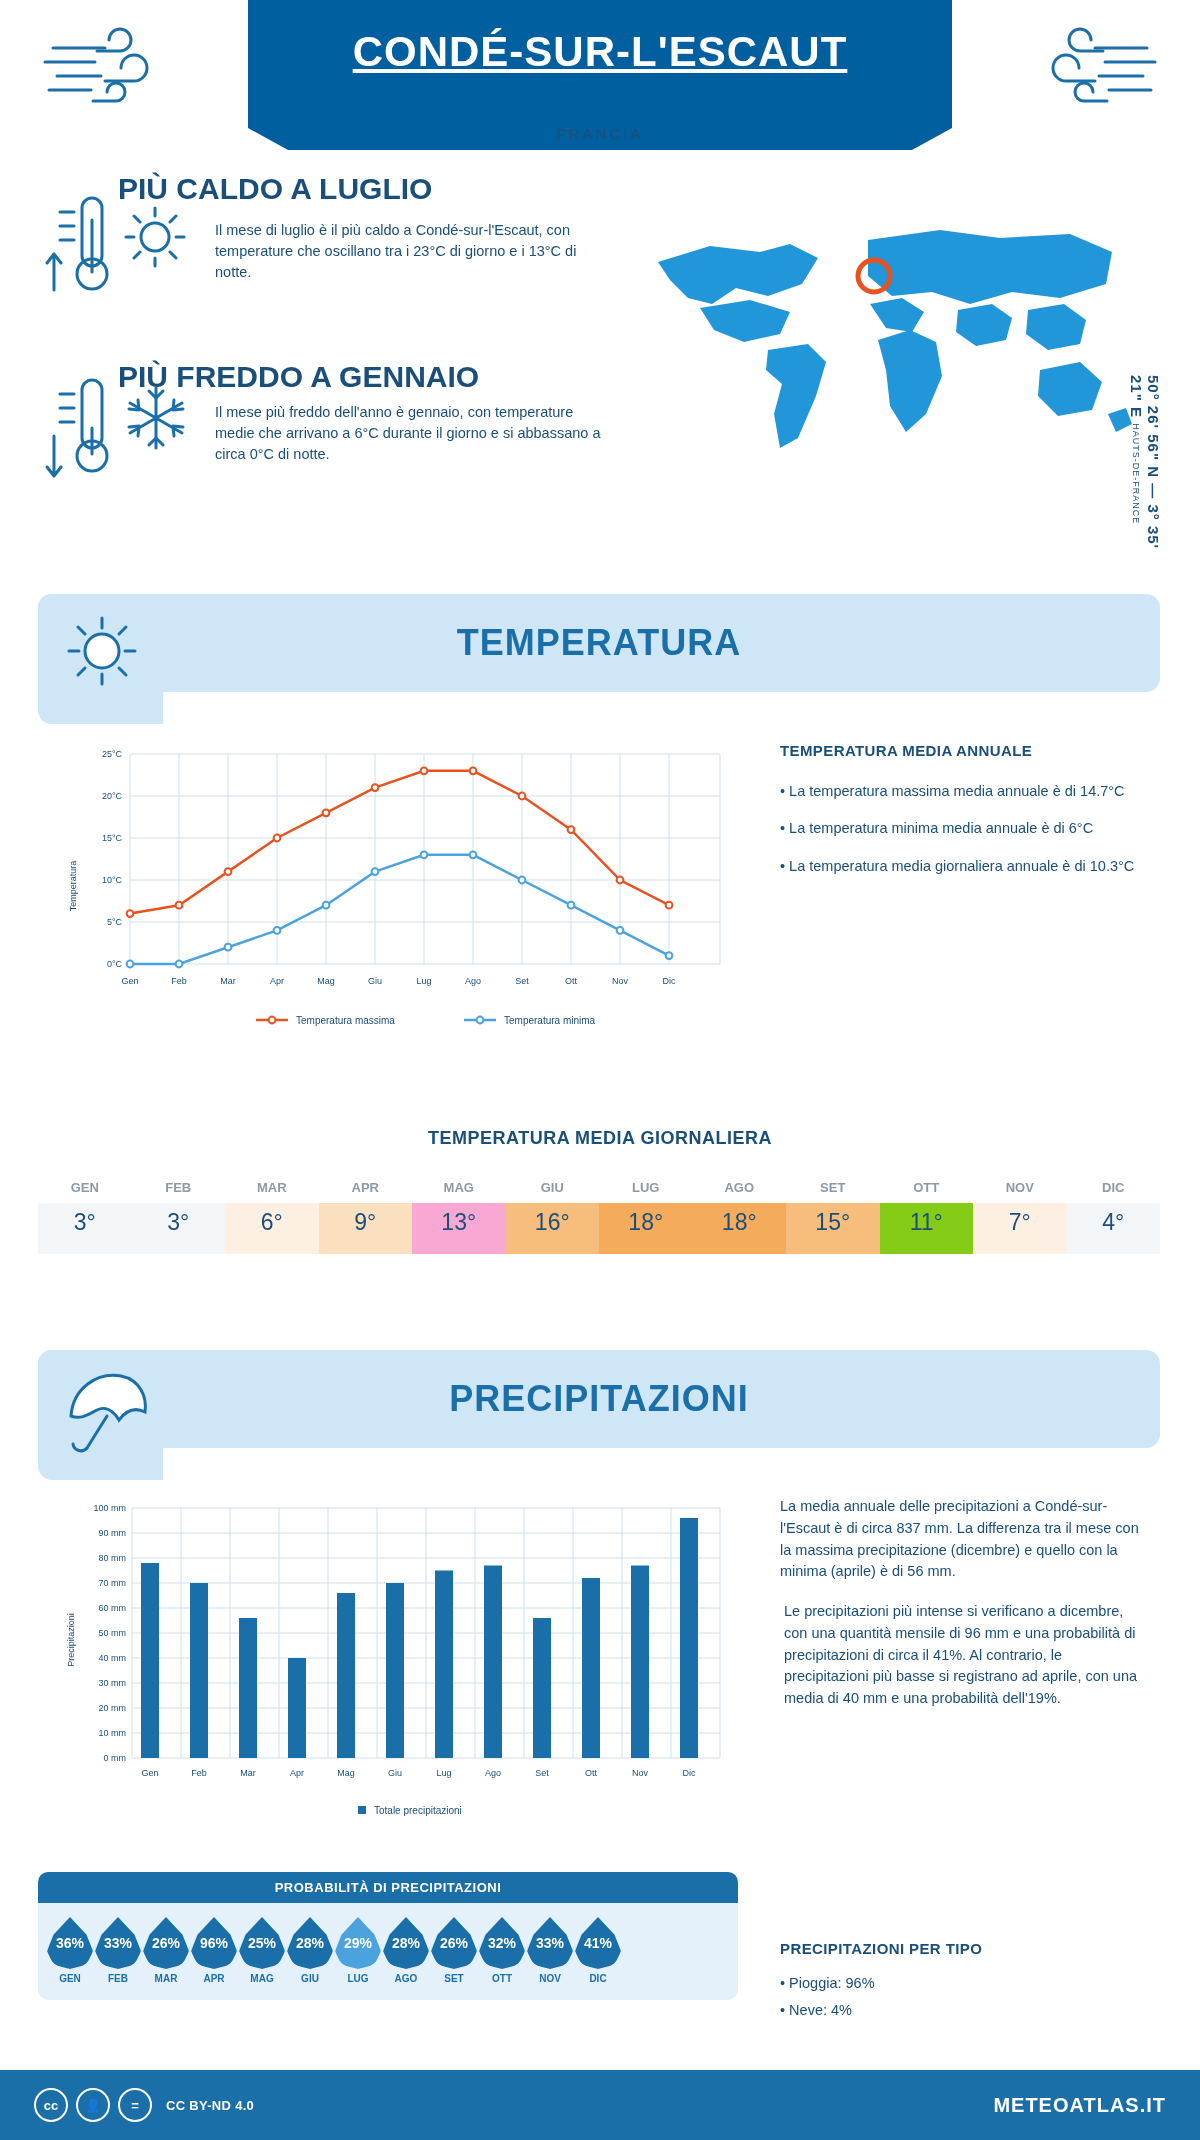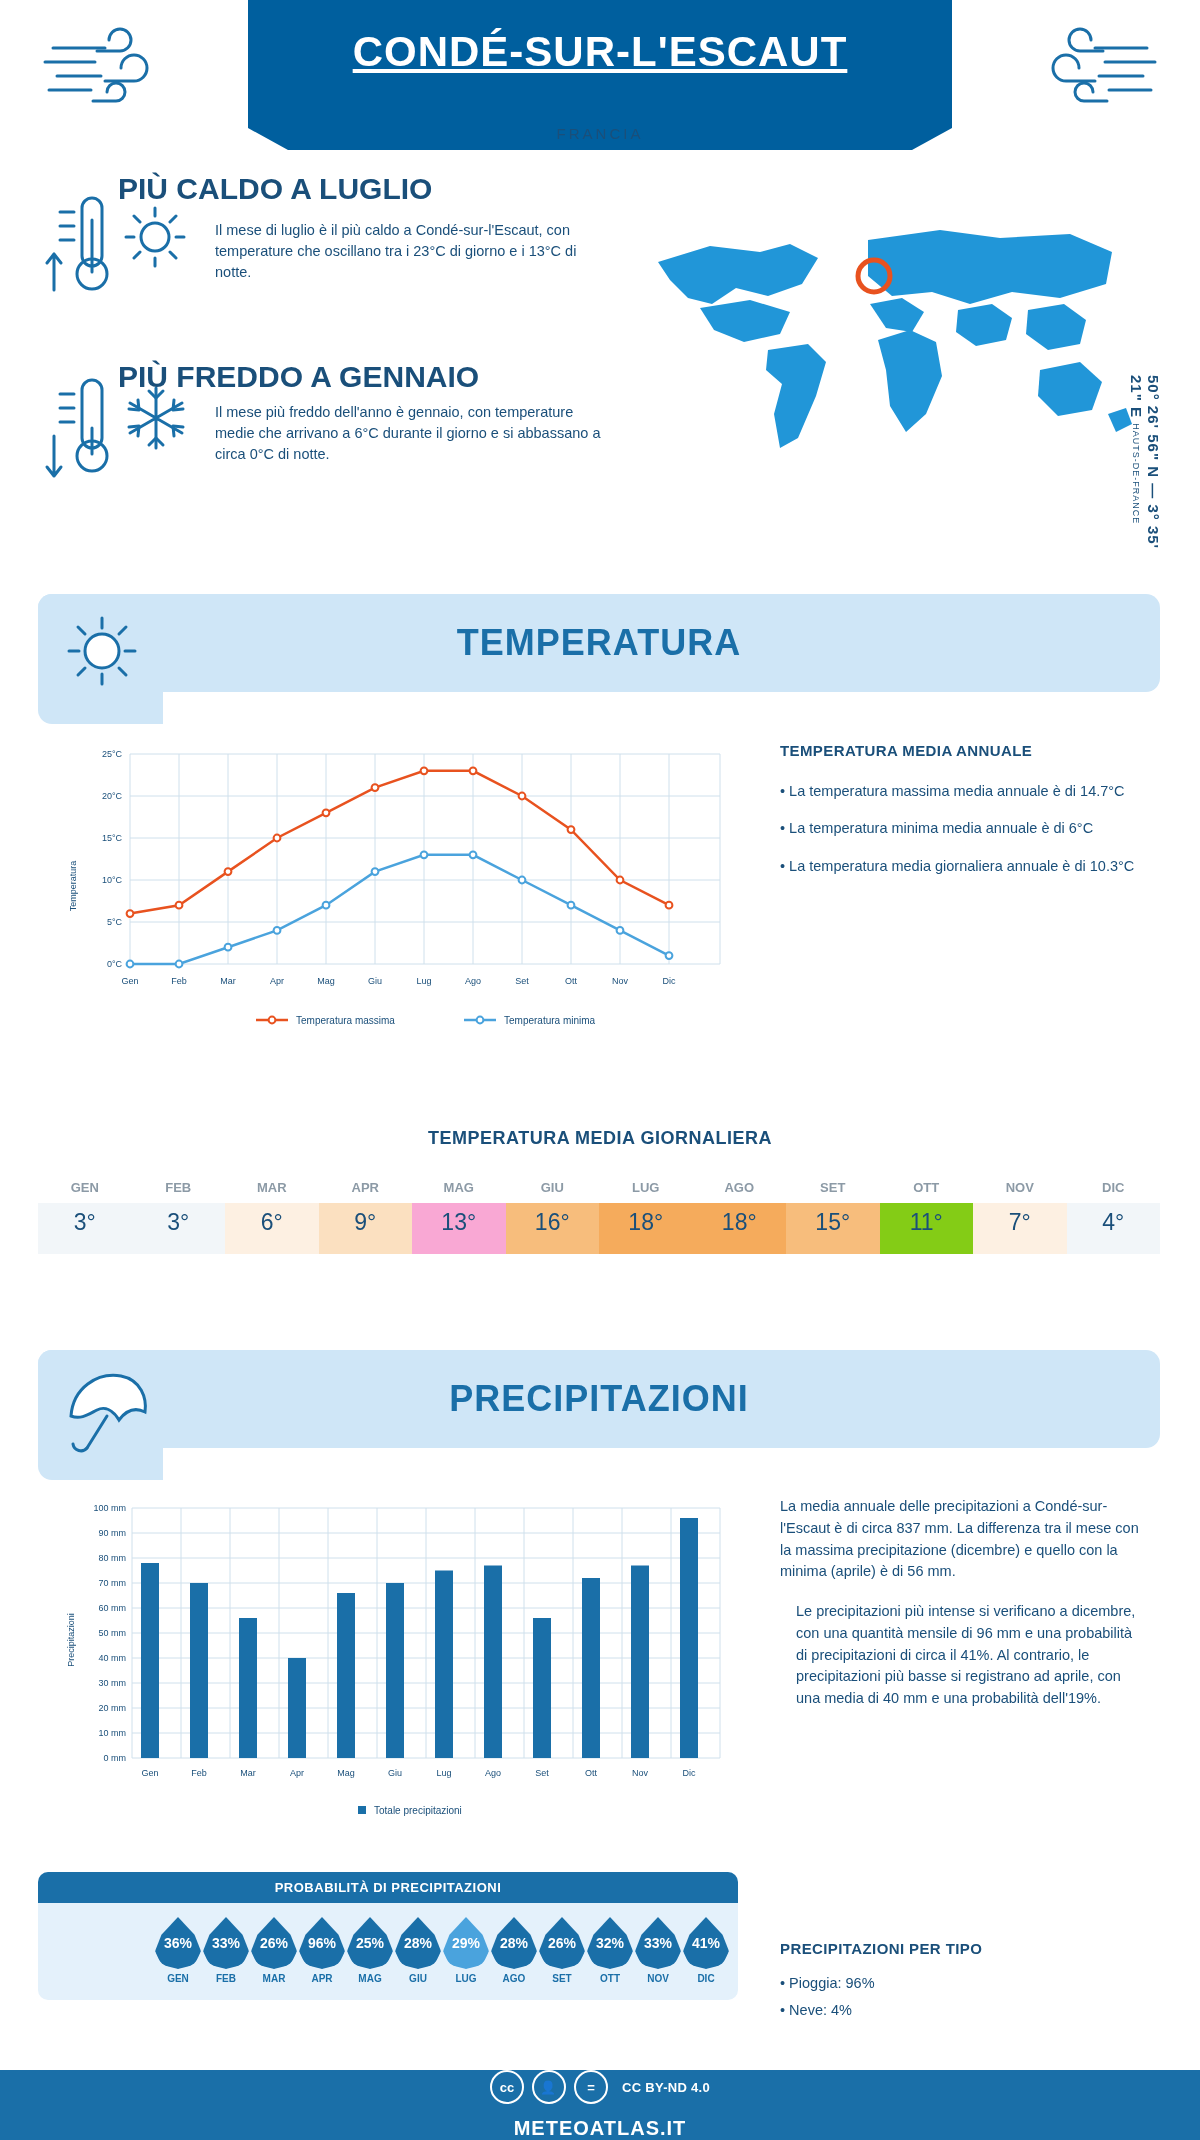--- a/index.html
+++ b/index.html
@@ -96,39 +96,38 @@
   table.months td{
     font-size:23px;color:#1a4f7a;padding:6px 0 18px 0;text-align:center;
   }
 
   
   .prob-panel{position:absolute;left:38px;width:700px;background:#e4f1fb;border-radius:10px;}
   .prob-head{
     background:#1a6fa8;color:#fff;font-size:13px;font-weight:bold;letter-spacing:.5px;
     text-align:center;padding:8px 0;border-radius:10px 10px 0 0;
   }
-  .drops{display:flex;justify-content:flex-end;padding:14px 8px 16px 8px;}
+  .drops{display:flex;justify-content:flex-start;padding:14px 8px 16px 8px;}
   .drop{width:48px;text-align:center;}
   .drop .shape{
     width:46px;height:52px;background:#1a6fa8;
     border-radius:50% 50% 50% 50% / 62% 62% 38% 38%;
     position:relative;margin:0 auto;
     clip-path:polygon(50% 0%, 86% 34%, 100% 66%, 86% 92%, 50% 100%, 14% 92%, 0% 66%, 14% 34%);
     display:flex;align-items:center;justify-content:center;
     color:#fff;font-size:14px;font-weight:bold;
   }
   .drop .shape.light{background:#4aa3dd;}
   .drop .mon{font-size:10px;font-weight:bold;color:#1a6fa8;margin-top:4px;}
 
   
   .footer{
     position:absolute;left:0;bottom:0;width:1200px;height:70px;background:#1a6fa8;
     display:flex;align-items:center;justify-content:space-between;padding:0 34px;
     box-sizing:border-box;
-    flex-direction:column;
   }
   .lic{display:flex;align-items:center;gap:8px;color:#fff;}
   .lic .badge{
     width:30px;height:30px;border-radius:50%;border:2px solid #fff;
     display:flex;align-items:center;justify-content:center;font-size:13px;font-weight:bold;
   }
   .lic .txt{font-size:13px;font-weight:bold;margin-left:6px;letter-spacing:.3px;}
   .brand{color:#fff;font-size:20px;font-weight:bold;letter-spacing:1px;}
 </style>
 </head>
@@ -468,21 +467,21 @@
       </g>
       <g>
         <rect x="298" y="326" width="8" height="8" fill="#1a6fa8"></rect>
         <text x="314" y="334" font-size="10" fill="#1a4f7a">Totale precipitazioni</text>
       </g>
     </svg>
   </div>
 
   <div class="side-text" style="left:780px;top:1496px;width:372px;">
     <p style="margin:0 0 18px 0;">La media annuale delle precipitazioni a Condé-sur-l'Escaut è di circa 837 mm. La differenza tra il mese con la massima precipitazione (dicembre) e quello con la minima (aprile) è di 56 mm.</p>
-    <p style="margin:16px;">Le precipitazioni più intense si verificano a dicembre, con una quantità mensile di 96 mm e una probabilità di precipitazioni di circa il 41%. Al contrario, le precipitazioni più basse si registrano ad aprile, con una media di 40 mm e una probabilità dell'19%.</p>
+    <p style="margin:4px;">Le precipitazioni più intense si verificano a dicembre, con una quantità mensile di 96 mm e una probabilità di precipitazioni di circa il 41%. Al contrario, le precipitazioni più basse si registrano ad aprile, con una media di 40 mm e una probabilità dell'19%.</p>
   </div>
 
   <div class="prob-panel" style="top:1872px;">
     <div class="prob-head">PROBABILITÀ DI PRECIPITAZIONI</div>
     <div class="drops">
       <div class="drop">
         <div class="shape">36%</div>
         <div class="mon">GEN</div>
       </div>
       <div class="drop">

